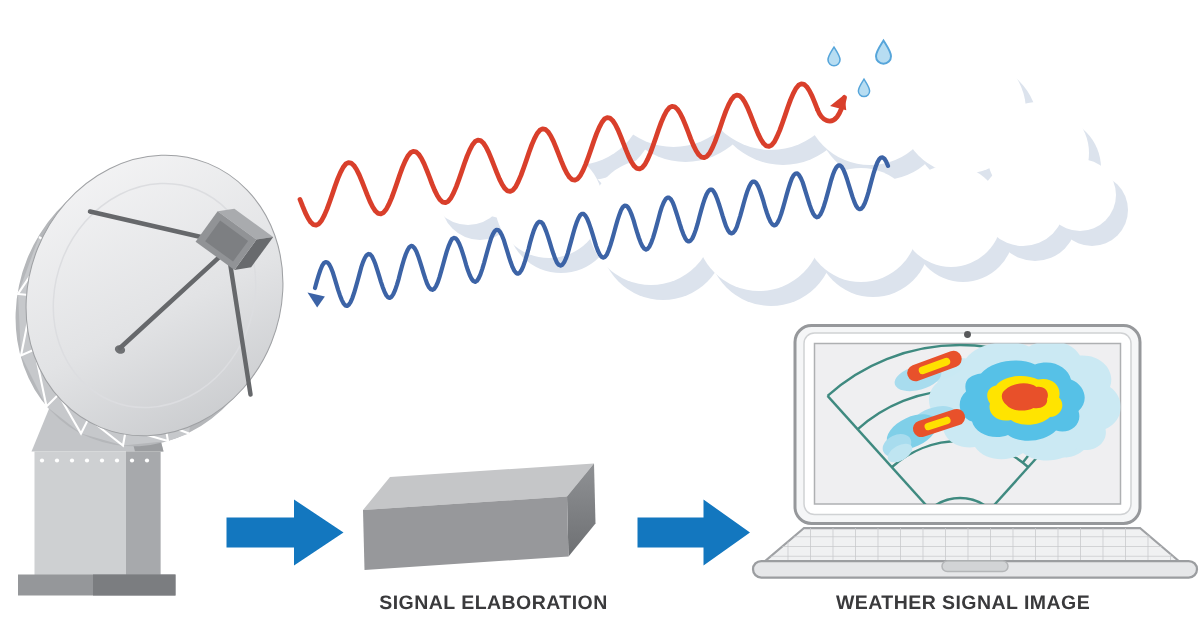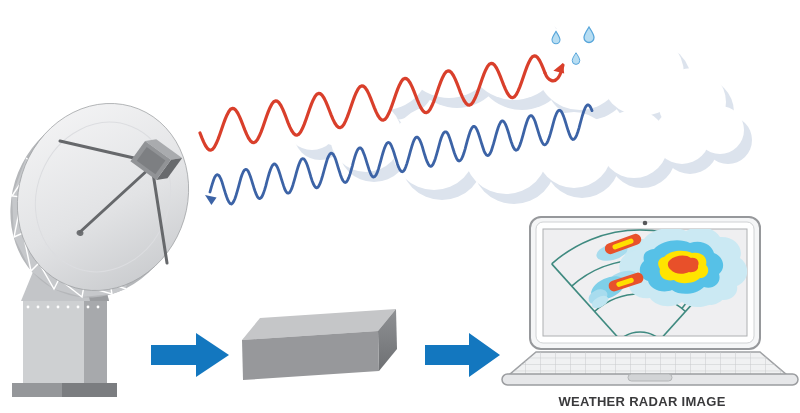--- a/index.html
+++ b/index.html
@@ -184,14 +184,15 @@
         <polygon points="536,352 760,352 787,375 509,375" fill="#f0f1f2" stroke="#9fa1a4" stroke-width="1.5"></polygon>
         <g clip-path="url(#deckClip)">
           <rect x="505" y="352" width="290" height="24" fill="url(#kbgrid)"></rect>
         </g>
         <rect x="502" y="374" width="296" height="11" rx="5.5" fill="#e6e7e9" stroke="#9b9da0" stroke-width="1.5"></rect>
         <rect x="628" y="374" width="44" height="7" rx="3.5" fill="#d2d4d6" stroke="#b4b6b8" stroke-width="1"></rect>
       </g>
     </g>
   </svg>
 
-  <div class="caption weather">WEATHER RADAR IMAGE</div>
+  <div class="caption signal">SIGNAL ELABORATION</div>
+  <div class="caption weather">WEATHER SIGNAL IMAGE</div>
 </div>
 
 </body></html>

